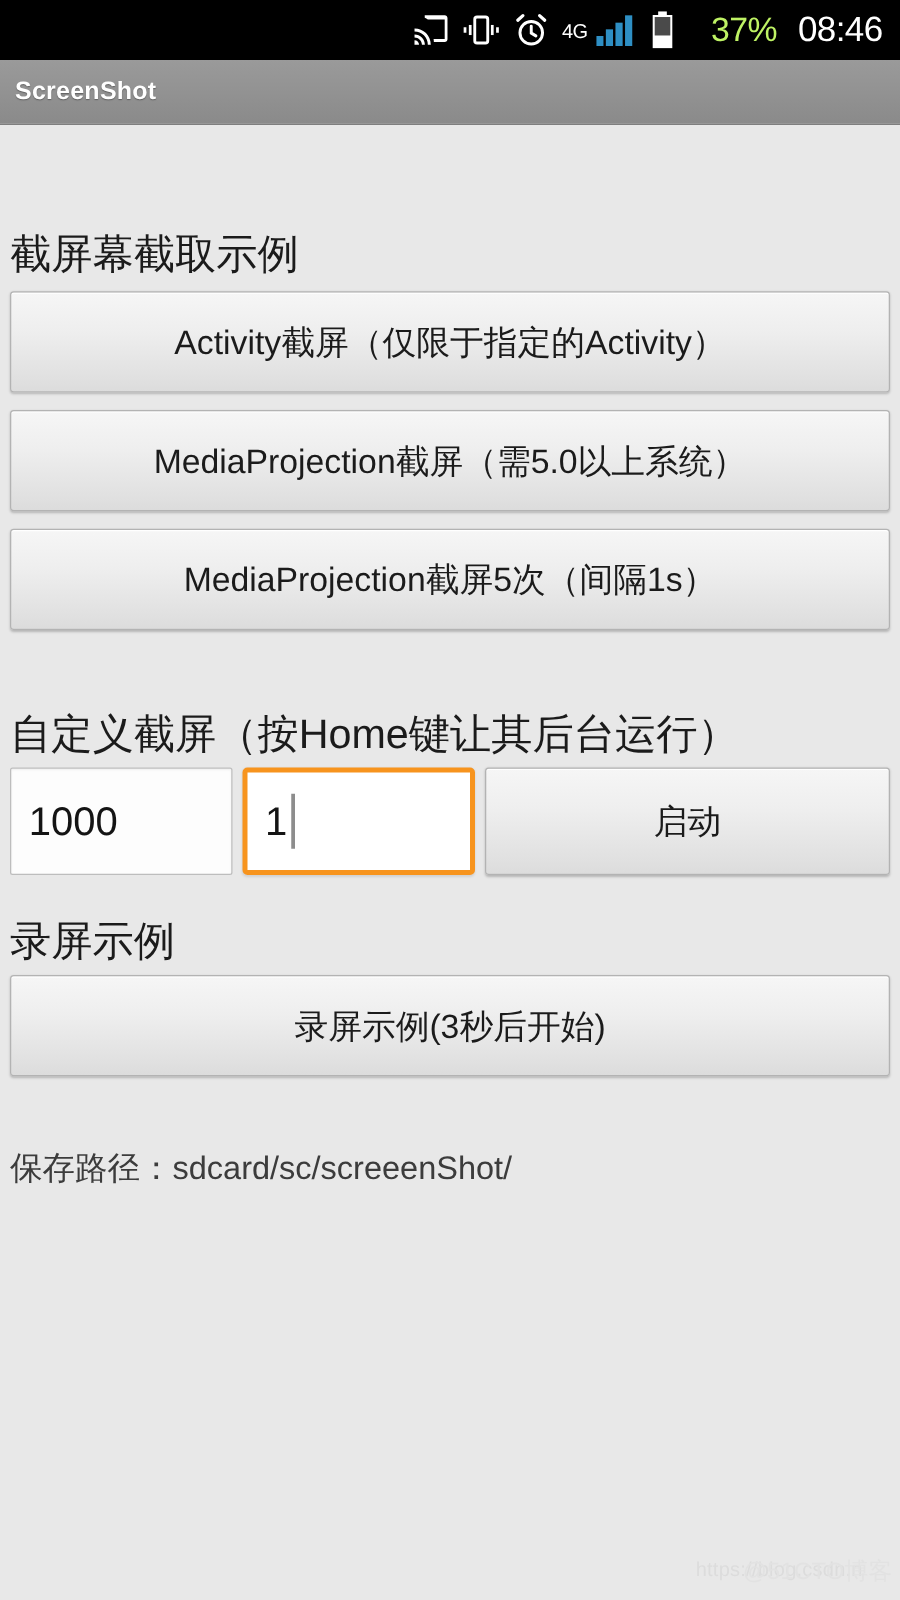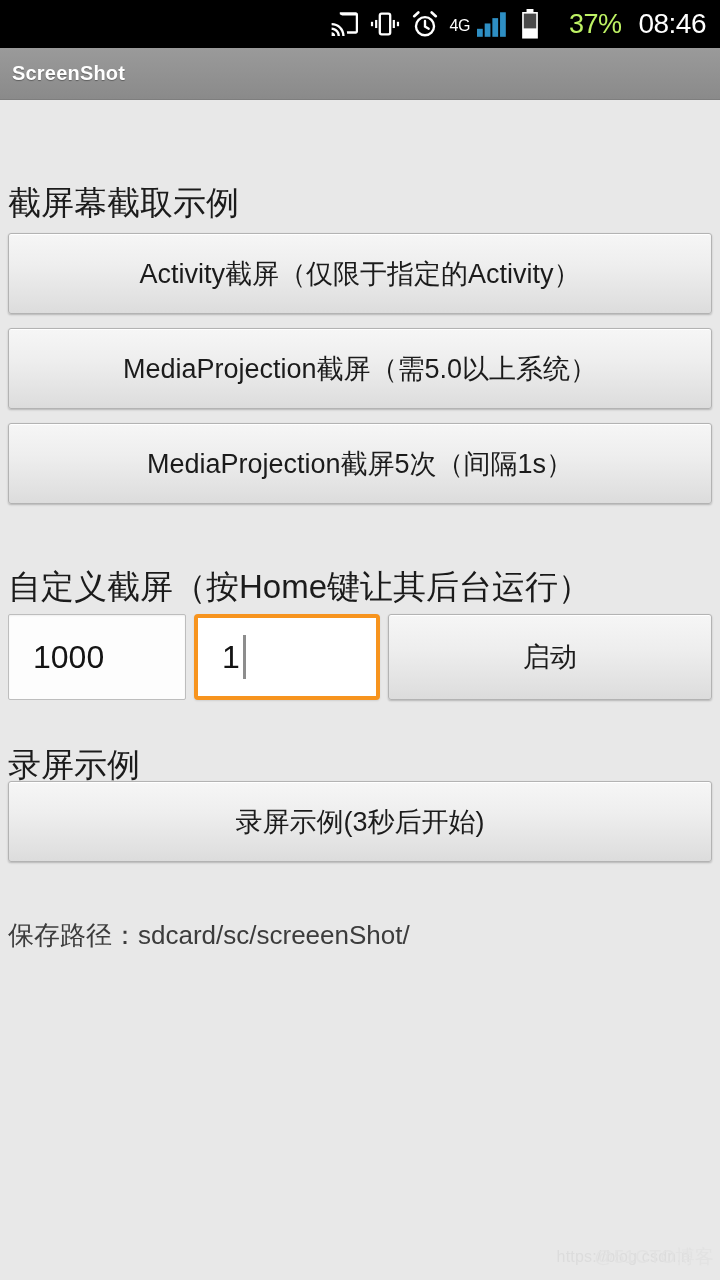--- a/index.html
+++ b/index.html
@@ -82,21 +82,21 @@
 
   .section-heading {
     font-size: 33px;
     color: #1b1b1b;
     font-weight: 400;
     line-height: 1;
     white-space: nowrap;
   }
   #heading-capture  { padding-top: 86px; margin-bottom: 14px; }
   #heading-custom   { padding-top: 52px; margin-bottom: 11px; }
-  #heading-record   { padding-top: 48px; }
+  #heading-record   { padding-top: 36px; margin-bottom: 11px; }
 
   
   .btn {
     display: flex;
     align-items: center;
     justify-content: center;
     width: 100%;
     height: 81px;
     margin-bottom: 14px;
     border: 1px solid #b3b3b3;
@@ -120,21 +120,21 @@
     gap: 8px;
     height: 86px;
   }
   .text-input {
     background: #fdfdfd;
     border: 1px solid #bdbdbd;
     border-radius: 2px;
     font-family: "Liberation Sans", "DejaVu Sans", sans-serif;
     font-size: 32px;
     color: #141414;
-    padding: 0 24px;
+    padding: 0 14px;
     display: flex;
     align-items: center;
     box-shadow: inset 0 1px 2px rgba(0,0,0,0.06);
     cursor: text;
   }
   #input-interval { width: 178px; }
   #input-count {
     width: 186px;
     border: 4px solid #f7941e;
     border-radius: 4px;

